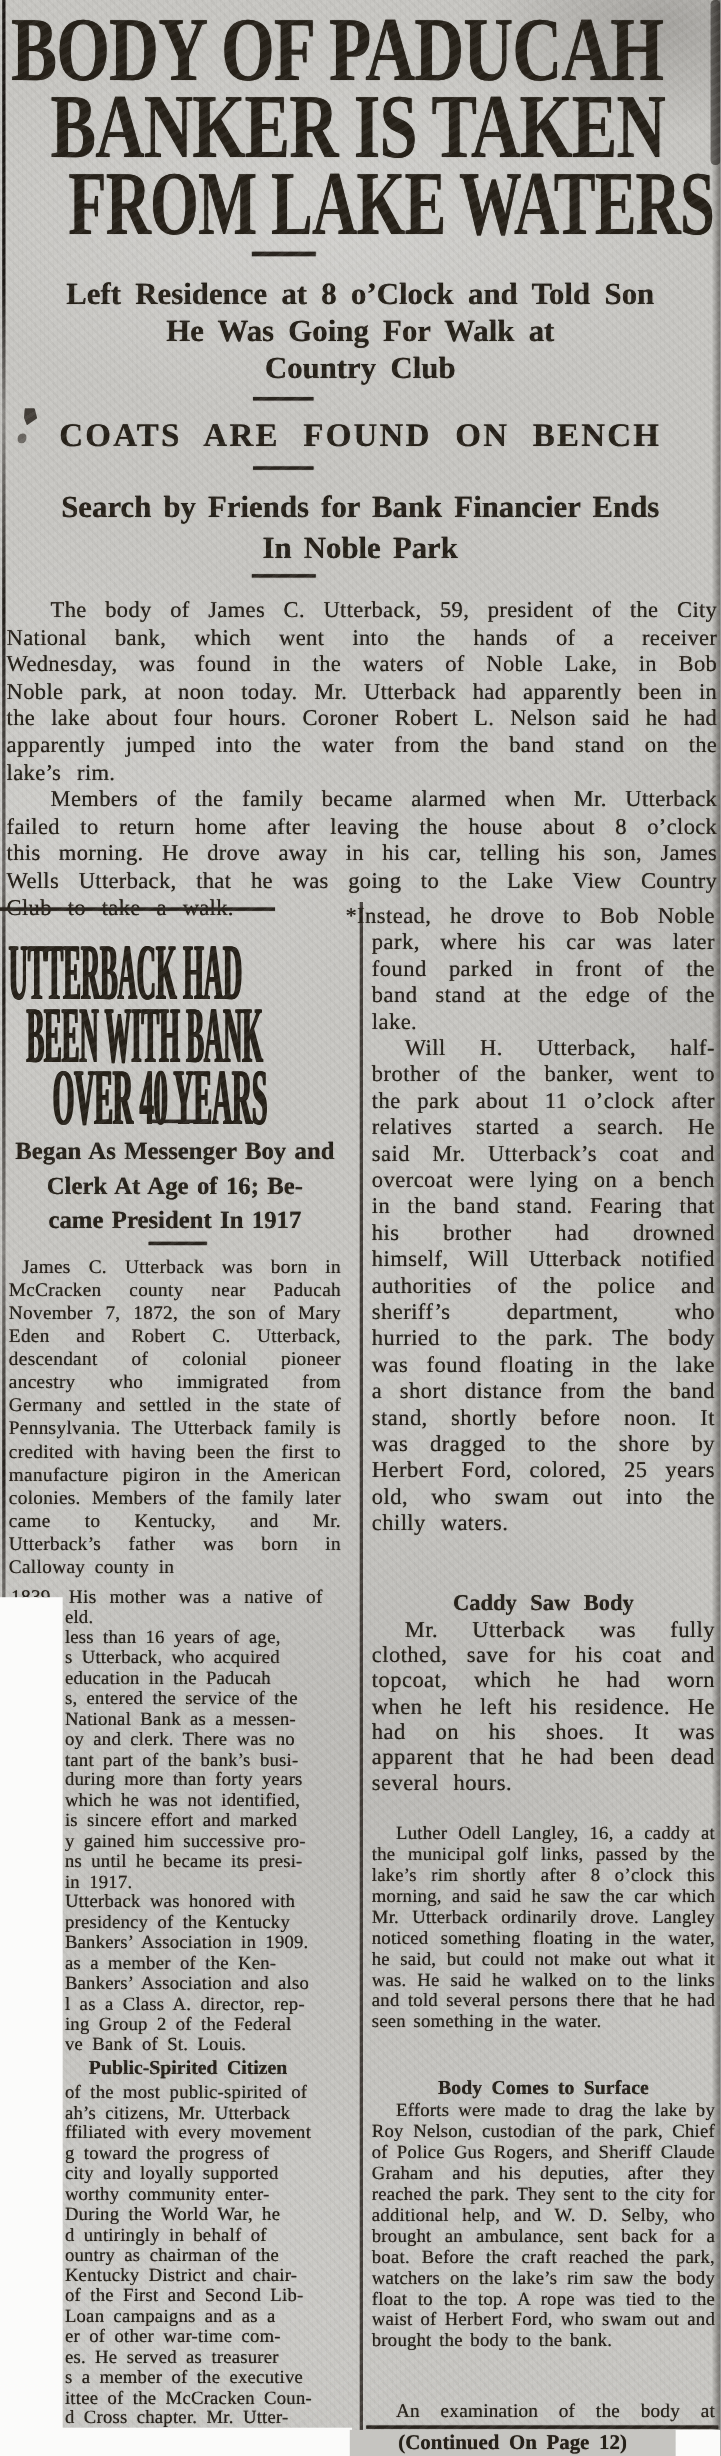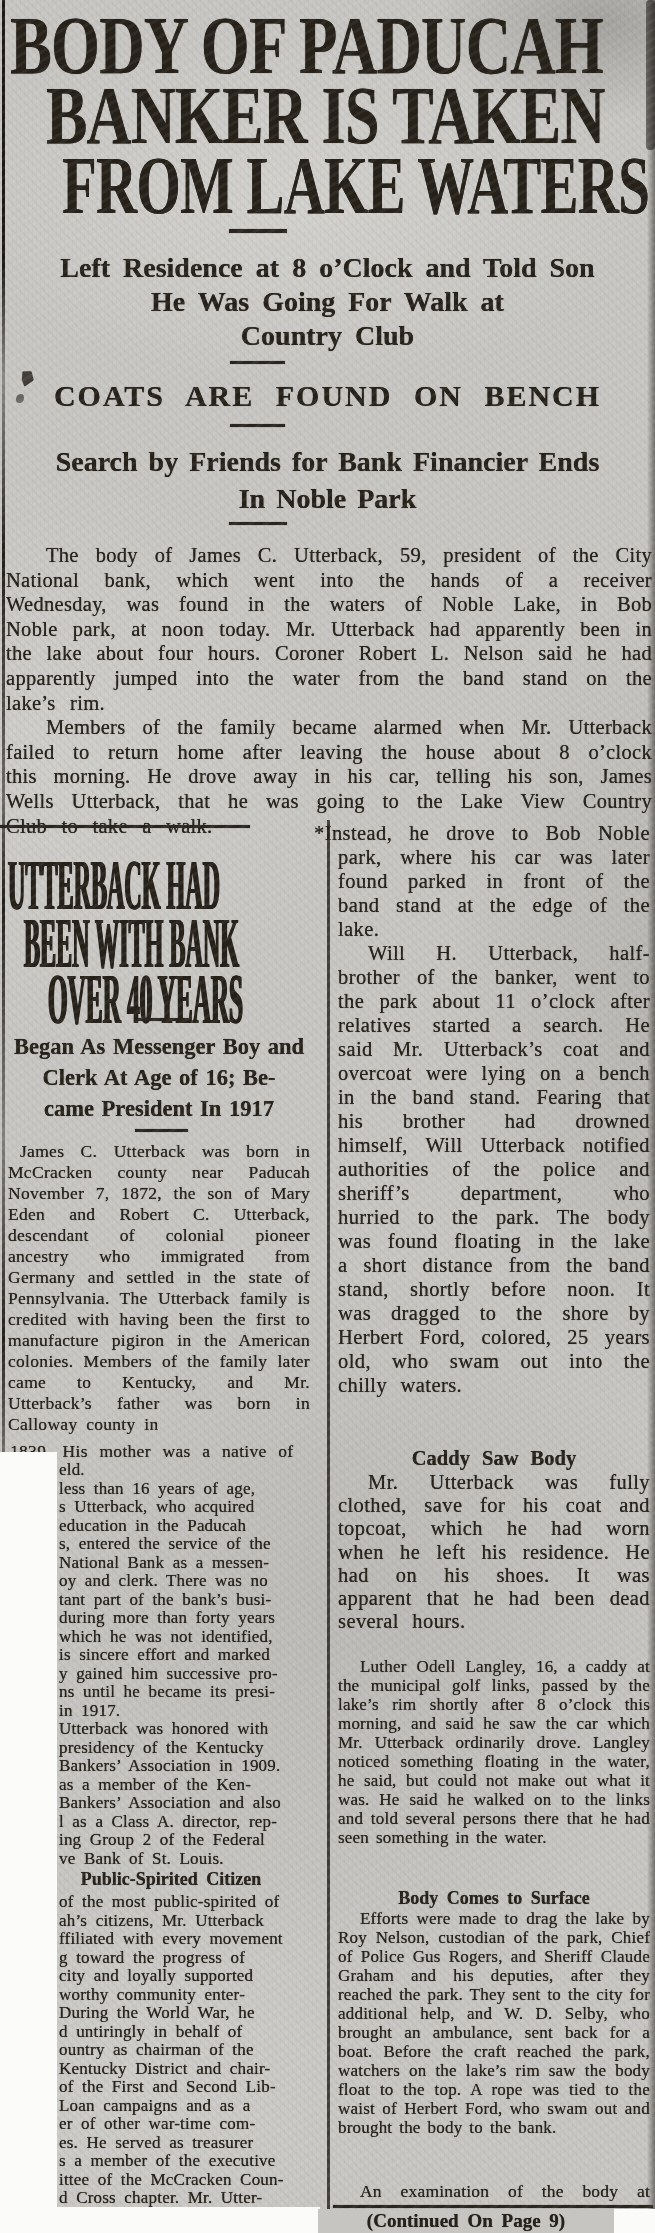--- a/index.html
+++ b/index.html
@@ -123,16 +123,16 @@
 
   <div class="abs bodytext rc-small ink" style="left:338px;top:2182px;width:312px;text-indent:22px;font-size:17.5px;text-align-last:justify;">An examination of the body at</div>
 
   <div class="abs hline" style="left:333px;top:2205px;width:320px;height:2.5px;"></div>
 
   <div class="white" style="left:0;top:1452px;width:57px;height:781px;"></div>
   <div class="white" style="left:0;top:2207px;width:320px;height:26px;"></div>
   <div class="white" style="left:614px;top:2209px;width:41px;height:24px;"></div>
 
   <div class="patch" style="left:318px;top:2209px;width:296px;height:24px;">
-    <div class="minihead ink" style="font-size:19px;line-height:24px;word-spacing:4px;">(Continued On Page 9)</div>
+    <div class="minihead ink" style="font-size:19px;line-height:24px;word-spacing:4px;">(Continued On Page 12)</div>
   </div>
 
 </div>
 
 </body></html>

